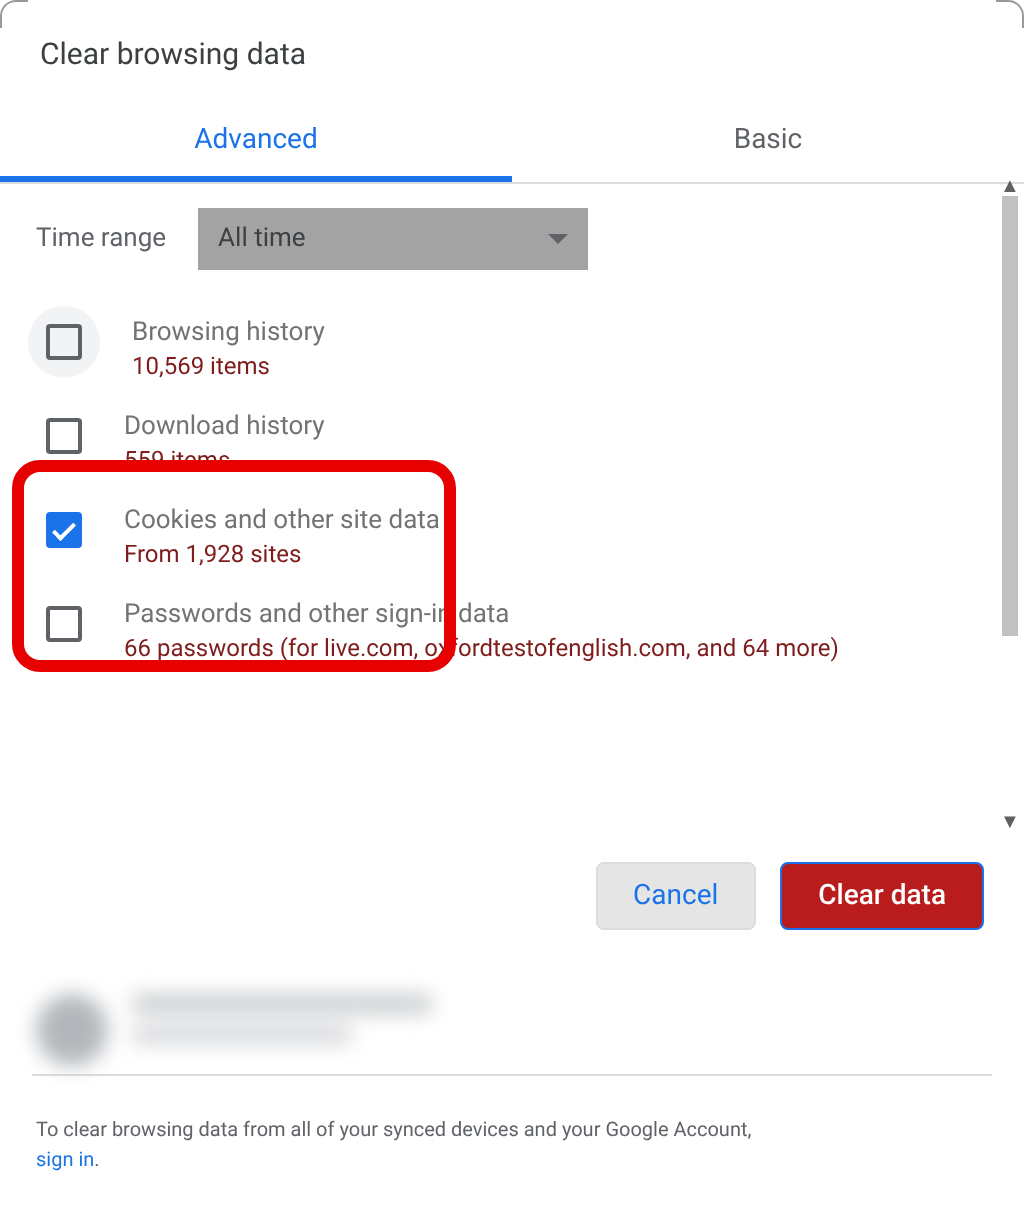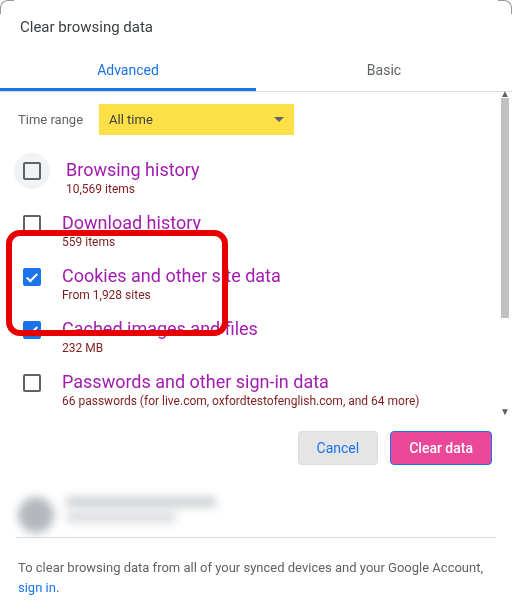--- a/index.html
+++ b/index.html
@@ -56,21 +56,21 @@
     display: flex;
     align-items: center;
     gap: 16px;
     margin-bottom: 14px;
   }
   .time-label { color: #5f6368; }
   .select {
     display: flex;
     align-items: center;
     justify-content: space-between;
-    background: #fde047;
+    background: #a3a3a3;
     padding: 8px 10px;
     width: 195px;
     color: #3c4043;
     font-size: 13px;
     cursor: pointer;
   }
   .select .caret {
     width: 0; height: 0;
     border-left: 5px solid transparent;
     border-right: 5px solid transparent;
@@ -107,21 +107,21 @@
   }
   .checkbox.checked::after {
     content: "";
     width: 4px; height: 9px;
     border: solid #fff;
     border-width: 0 2px 2px 0;
     transform: rotate(45deg);
     margin-top: -2px;
   }
   .item-text { padding-top: 4px; }
-  .item-title { color: #a21caf; font-size: 18px; }
+  .item-title { color: #737373; font-size: 13px; }
   .item-sub { color: #7f1d1d; font-size: 12px; margin-top: 2px; }
 
   .highlight-box {
     position: absolute;
     border: 6px solid #e60000;
     border-radius: 14px;
     pointer-events: none;
   }
 
   .scrollbar-track {
@@ -157,21 +157,21 @@
   .btn {
     padding: 8px 18px;
     border-radius: 4px;
     font-size: 14px;
     cursor: pointer;
     border: 1px solid #dadce0;
     background: #e5e5e5;
     color: #1a73e8;
   }
   .btn.primary {
-    background: #ec4899;
+    background: #b91c1c;
     border-color: #1a73e8;
     color: #fff;
     font-weight: 500;
   }
 
   .divider { height: 1px; background: #dadce0; margin: 0 16px; }
 
   .account {
     display: flex;
     gap: 12px;
@@ -181,21 +181,21 @@
   }
   .avatar {
     width: 36px; height: 36px; border-radius: 50%;
     background: #9aa0a6;
   }
   .acct-line1 { width: 150px; height: 10px; background: #b9bdc1; border-radius: 3px; margin-bottom: 6px; }
   .acct-line2 { width: 110px; height: 9px; background: #c7cace; border-radius: 3px; }
 
   .footnote {
     padding: 20px 18px 0 18px;
-    font-size: 13px;
+    font-size: 10px;
     color: #5f6368;
     line-height: 1.5;
   }
   .footnote .link { color: #1a73e8; cursor: pointer; }
 
   .corner { position:absolute; width:14px; height:14px; }
   .corner.tl { top:0; left:0; border-top:1px solid #999; border-left:1px solid #999; border-top-left-radius:8px;}
   .corner.tr { top:0; right:0; border-top:1px solid #999; border-right:1px solid #999; border-top-right-radius:8px;}
 </style>
 </head>
@@ -246,29 +246,20 @@
       <div class="item">
         <div class="cbwrap">
             <div class="checkbox checked"></div>
           </div>
         <div class="item-text">
           <div class="item-title">Cookies and other site data</div>
           <div class="item-sub">From 1,928 sites</div>
         </div>
       </div>
 
-      <div class="item">
-        <div class="cbwrap">
-            <div class="checkbox checked"></div>
-          </div>
-        <div class="item-text">
-          <div class="item-title">Cached images and files</div>
-          <div class="item-sub">232 MB</div>
-        </div>
-      </div>
 
       <div class="item">
         <div class="cbwrap">
             <div class="checkbox"></div>
           </div>
         <div class="item-text">
           <div class="item-title">Passwords and other sign-in data</div>
           <div class="item-sub">66 passwords (for live.com, oxfordtestofenglish.com, and 64 more)</div>
         </div>
       </div>

